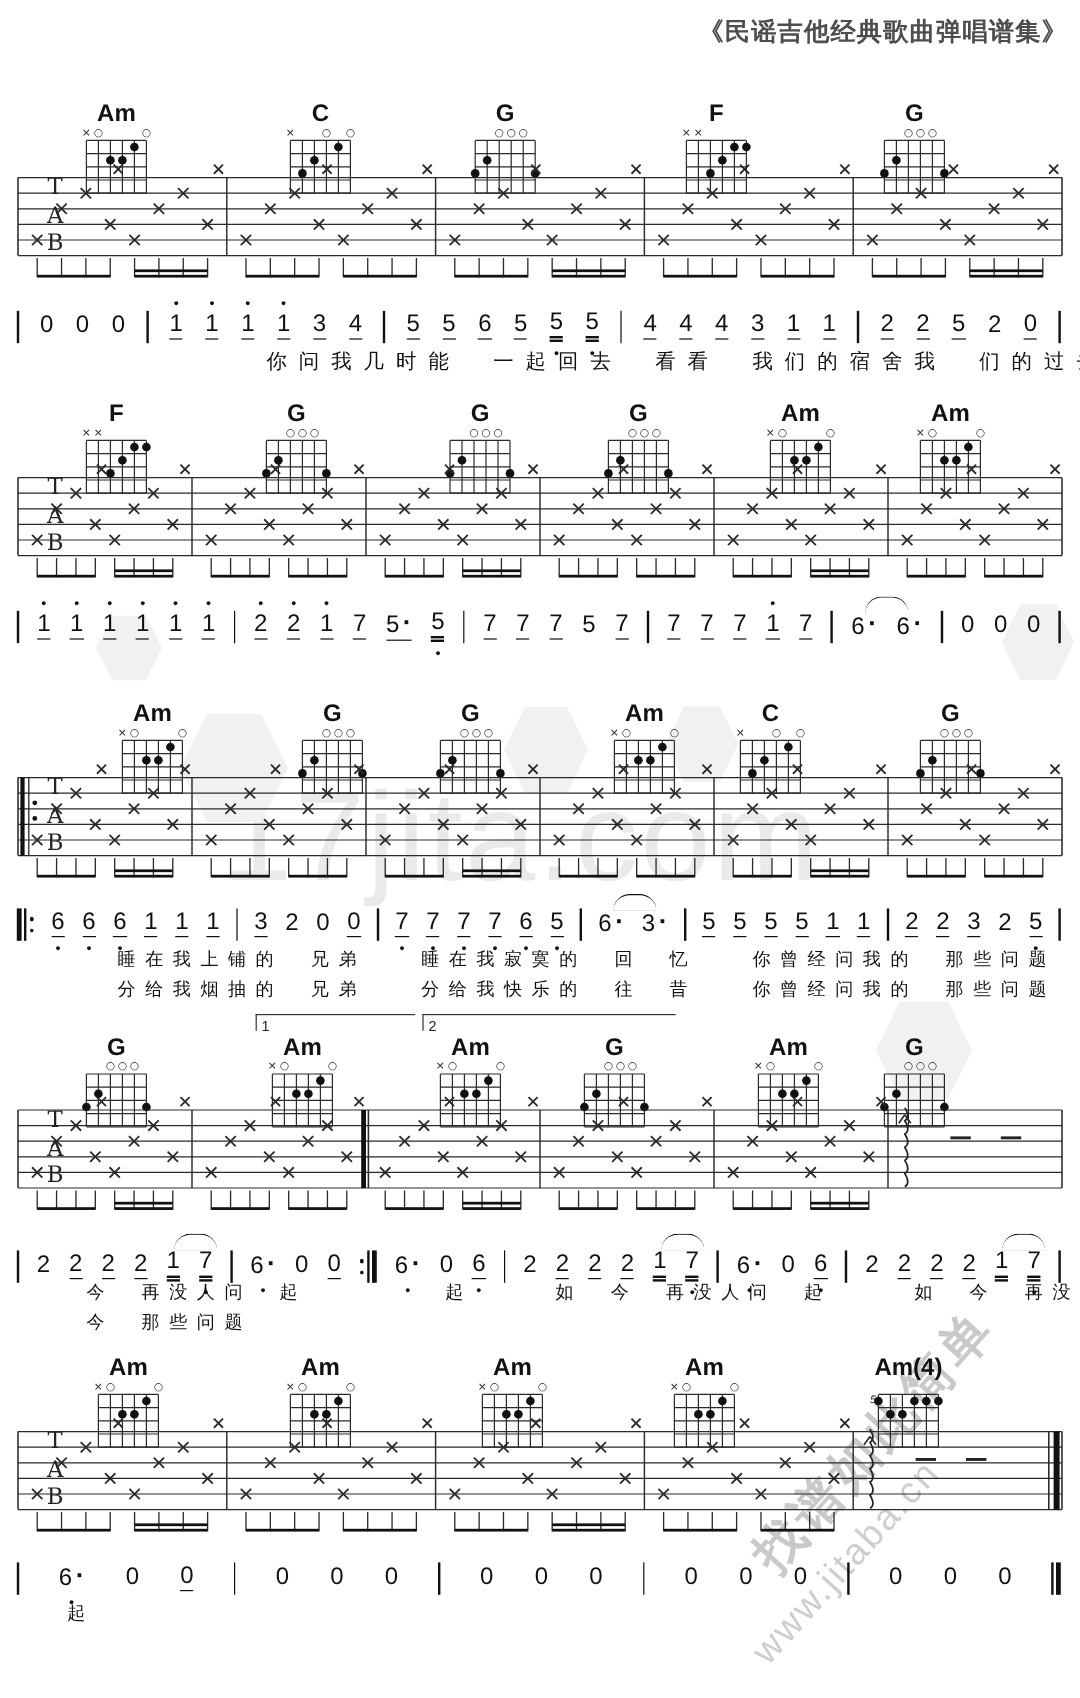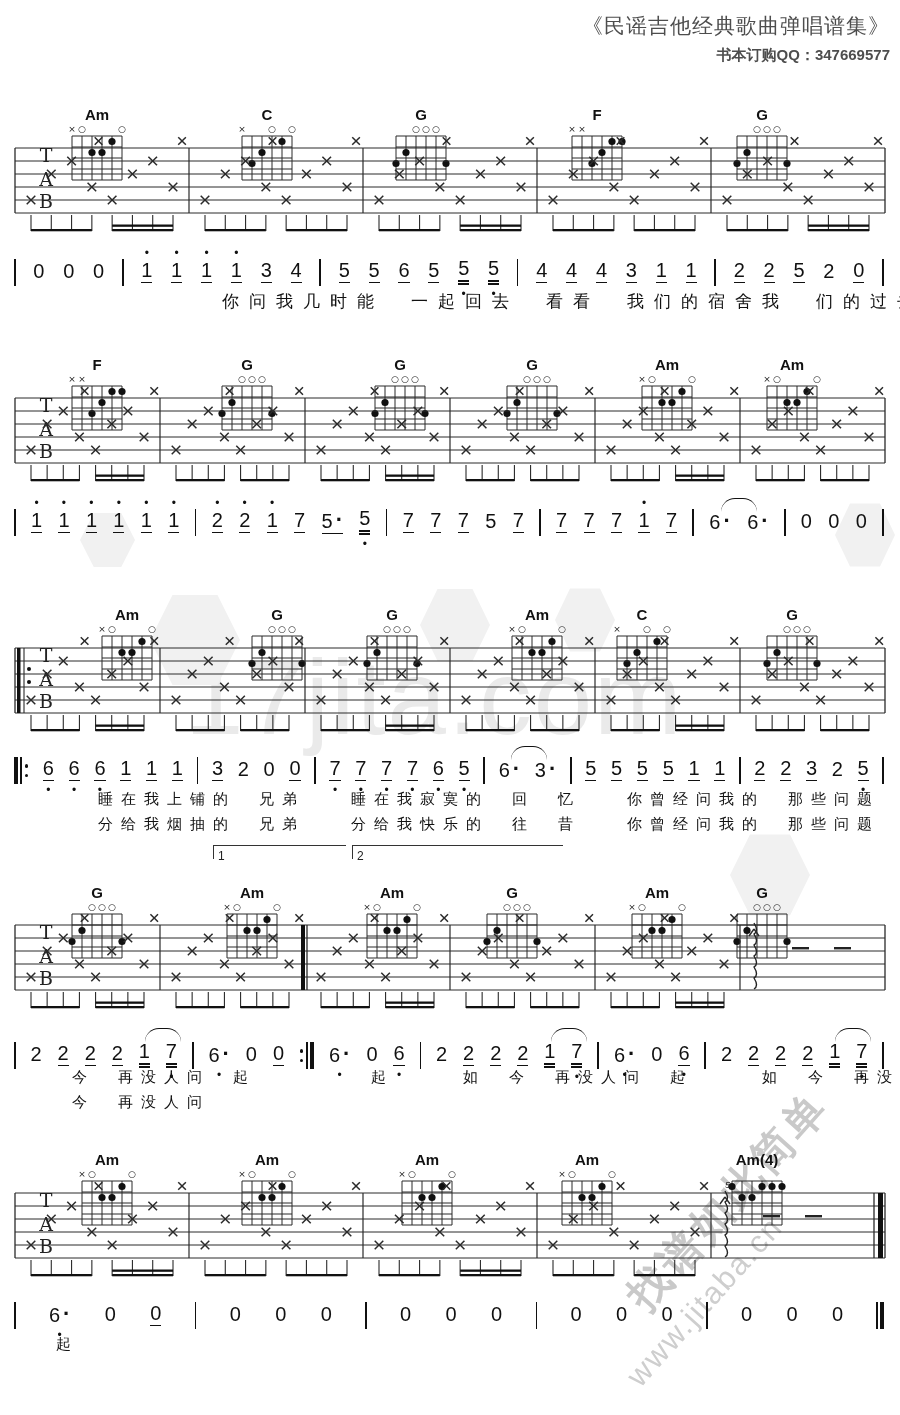--- a/index.html
+++ b/index.html
@@ -10,27 +10,27 @@
              letter-spacing:2px;white-space:nowrap;}
   .wm-center2{position:absolute;left:212px;top:772px;font-size:70px;color:#ebebeb;
               letter-spacing:10px;white-space:nowrap;}
   .wm-diag{position:absolute;left:615px;top:1285px;transform:rotate(-48deg);
            transform-origin:left top;white-space:nowrap;}
   .wm-diag .d1{font-size:42px;font-weight:bold;color:#c9c9c9;letter-spacing:4px;}
   .wm-diag .d2{font-size:31px;color:#cecece;margin-top:4px;margin-left:-60px;letter-spacing:2px;}
   .blob{position:absolute;background:#f1f1f1;clip-path:polygon(25% 5%,75% 5%,100% 50%,75% 95%,25% 95%,0 50%);}
   
   .header{position:absolute;top:12px;right:10px;text-align:right;color:#4d4d4d;}
-  .header .t{font-size:21px;font-weight:normal;letter-spacing:1px;}
+  .header .t{font-size:21px;font-weight:bold;letter-spacing:1px;}
   .header .s{font-size:15px;font-weight:bold;margin-top:6px;}
   
   .system{position:absolute;left:0;width:900px;height:250px;}
   .chord{position:absolute;top:3px;width:64px;text-align:center;}
   .has-volta .chord{top:23px;}
-  .chord .clabel{font-size:15px;font-weight:bold;color:#111;height:15px;line-height:15px;margin-top:19px;}
+  .chord .clabel{font-size:20px;font-weight:bold;color:#111;height:15px;line-height:15px;}
   .tabwrap{position:absolute;left:14px;top:51px;}
   .has-volta .tabwrap{top:70px;}
   .jianpu{position:absolute;left:14px;top:160px;width:870px;display:flex;
           justify-content:space-between;align-items:center;}
   .has-volta .jianpu{top:185px;}
   .tok{position:relative;display:inline-block;text-align:center;padding:13px 1px 15px;}
   .tok .nw{position:relative;display:inline-block;font-size:20px;line-height:20px;color:#111;}
   .tok .nw.u1{border-bottom:1.7px solid #111;padding-bottom:2px;}
   .tok .nw.u2{border-bottom:5px double #111;padding-bottom:2px;}
   .tok .aug{font-size:22px;font-weight:bold;margin-left:3px;vertical-align:1px;}
@@ -62,21 +62,20 @@
   </div>
   <div class="blob" style="left:150px;top:590px;width:90px;height:100px"></div>
   <div class="blob" style="left:420px;top:585px;width:70px;height:80px"></div>
   <div class="blob" style="left:555px;top:585px;width:60px;height:70px"></div>
   <div class="blob" style="left:730px;top:830px;width:80px;height:90px"></div>
   <div class="blob" style="left:80px;top:510px;width:55px;height:60px"></div>
   <div class="blob" style="left:835px;top:500px;width:60px;height:70px"></div>
 
   <div class="header">
     <div class="t">《民谣吉他经典歌曲弹唱谱集》</div>
-    <div class="s">书本订购QQ：347669577</div>
   </div>
 
   <div id="systems">
       <div class="system sysf0" style="top: 85px;">
         <div class="chord" style="left: 65px;"><div class="clabel">Am</div><svg width="64" height="64" viewBox="0 0 64 64">
             <line x1="7" y1="14" x2="57" y2="14" stroke="#2a2a2a" stroke-width="1"></line>
             <line x1="7" y1="25" x2="57" y2="25" stroke="#2a2a2a" stroke-width="1"></line>
             <line x1="7" y1="36" x2="57" y2="36" stroke="#2a2a2a" stroke-width="1"></line>
             <line x1="7" y1="47" x2="57" y2="47" stroke="#2a2a2a" stroke-width="1"></line>
             <line x1="7" y1="58" x2="57" y2="58" stroke="#2a2a2a" stroke-width="1"></line>
@@ -1477,21 +1476,21 @@
           <span class="tok"><span class="nw u1">2</span></span>
           <span class="tok"><span class="nw u1">2</span></span>
           <span class="tok"><span class="nw u1">2</span></span>
           <span class="tok"><span class="arc"></span><span class="nw u2">1</span></span>
           <span class="tok"><span class="nw u2">7</span><span class="db">•</span></span>
           <span class="jbar">
             <i class="b1"></i>
           </span>
         </div>
         <div class="lyric" style="left: 72px;">今　再没人问　起　　　　　起　　　如　今　再没人问　起　　　如　今　再没人问</div>
-        <div class="lyric l2" style="left: 72px; top: 225px; margin-top: 25px;">今　再没人问</div>
+        <div class="lyric l2" style="left: 72px; top: 225px; margin-top: 25px;">今　那些问题</div>
       </div>
       <div class="system sysf4" style="top: 1130px;">
         <div class="chord" style="left: 75px;"><div class="clabel">Am</div><svg width="64" height="64" viewBox="0 0 64 64">
             <line x1="7" y1="14" x2="57" y2="14" stroke="#2a2a2a" stroke-width="1"></line>
             <line x1="7" y1="25" x2="57" y2="25" stroke="#2a2a2a" stroke-width="1"></line>
             <line x1="7" y1="36" x2="57" y2="36" stroke="#2a2a2a" stroke-width="1"></line>
             <line x1="7" y1="47" x2="57" y2="47" stroke="#2a2a2a" stroke-width="1"></line>
             <line x1="7" y1="58" x2="57" y2="58" stroke="#2a2a2a" stroke-width="1"></line>
             <line x1="7" y1="14" x2="7" y2="58" stroke="#2a2a2a" stroke-width="1"></line>
             <line x1="17" y1="14" x2="17" y2="58" stroke="#2a2a2a" stroke-width="1"></line>

